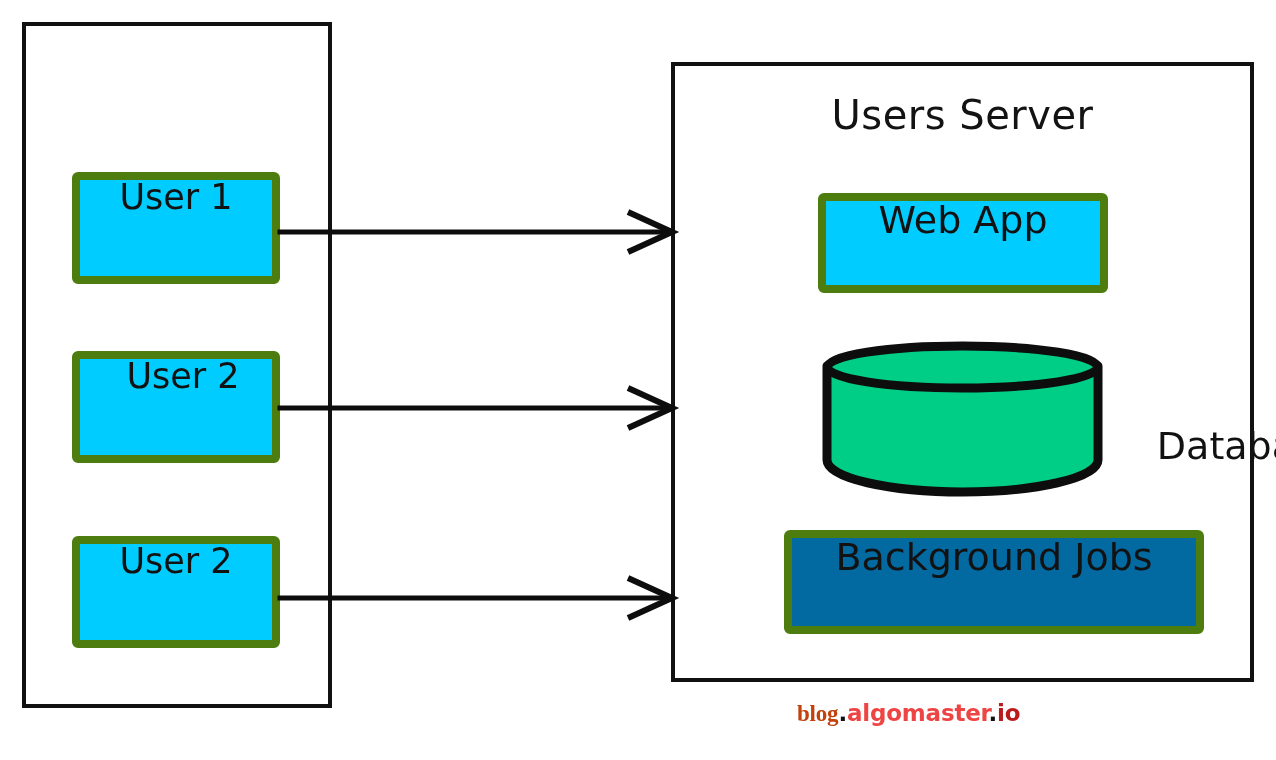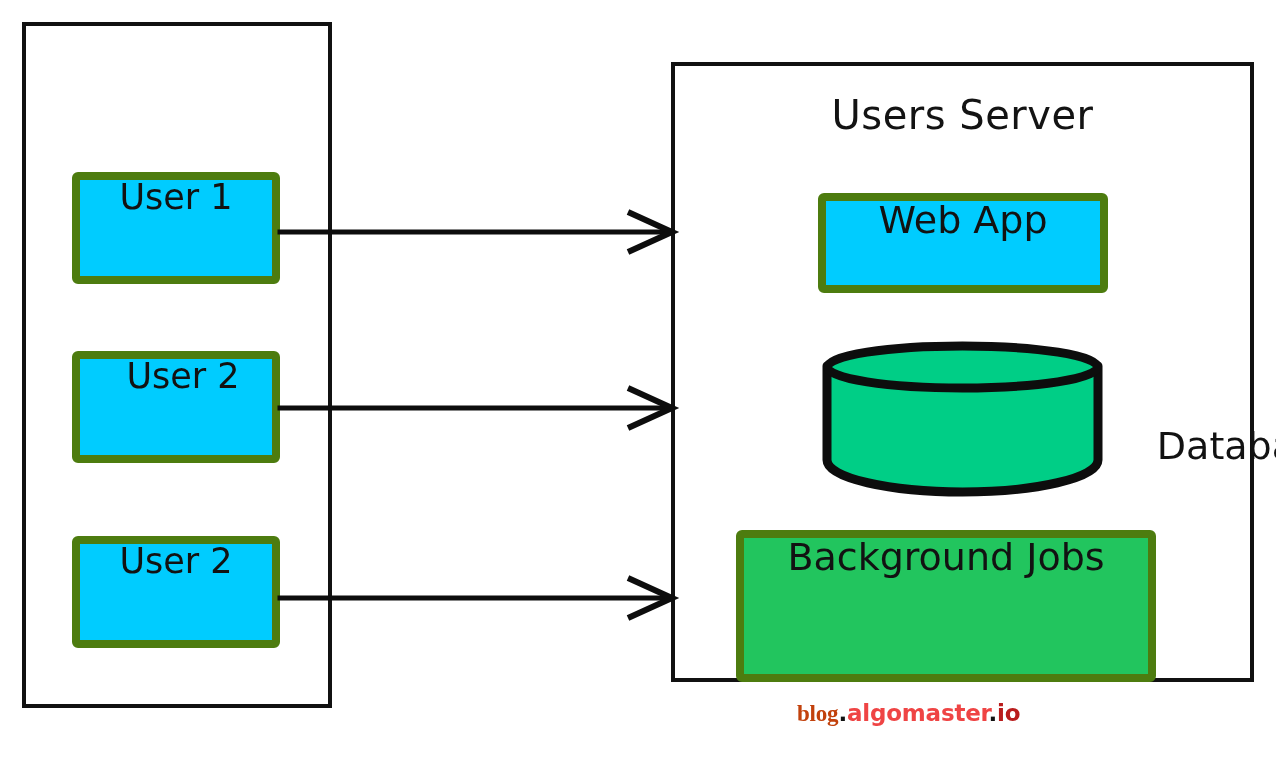--- a/index.html
+++ b/index.html
@@ -129,21 +129,21 @@
   <div class="cylinder" style="left:820px; top:340px; width:285px; height:158px;">
     <svg width="285" height="158" viewBox="0 0 285 158">
 
       <path d="M7 26 L7 120 C7 138 70 152 142.5 152 C215 152 278 138 278 120 L278 26 Z" fill="#00CE86" stroke="#0D0D0D" stroke-width="9" stroke-linejoin="round"></path>
 
       <ellipse cx="142.5" cy="27" rx="135" ry="21" fill="#00CE86" stroke="#0D0D0D" stroke-width="9"></ellipse>
     </svg>
     <span class="cyl-label" style="top:84px; font-size:38px;">Database</span>
   </div>
 
-  <div class="node" style="left:736px; top:530px; width:420px; height:152px; background:#22c55e;">
+  <div class="node" style="left:784px; top:530px; width:420px; height:104px; background:#0369a1;">
     <span class="node-label" style="font-size:38px;">Background Jobs</span>
   </div>
 
   <svg style="position:absolute; left:0; top:0; width:1276px; height:760px; pointer-events:none;">
 
     <g>
       <line class="arrow-line" x1="280" y1="232" x2="672" y2="232"></line>
       <polyline class="arrow-head" points="628,212 672,232 628,252"></polyline>
     </g>
 

